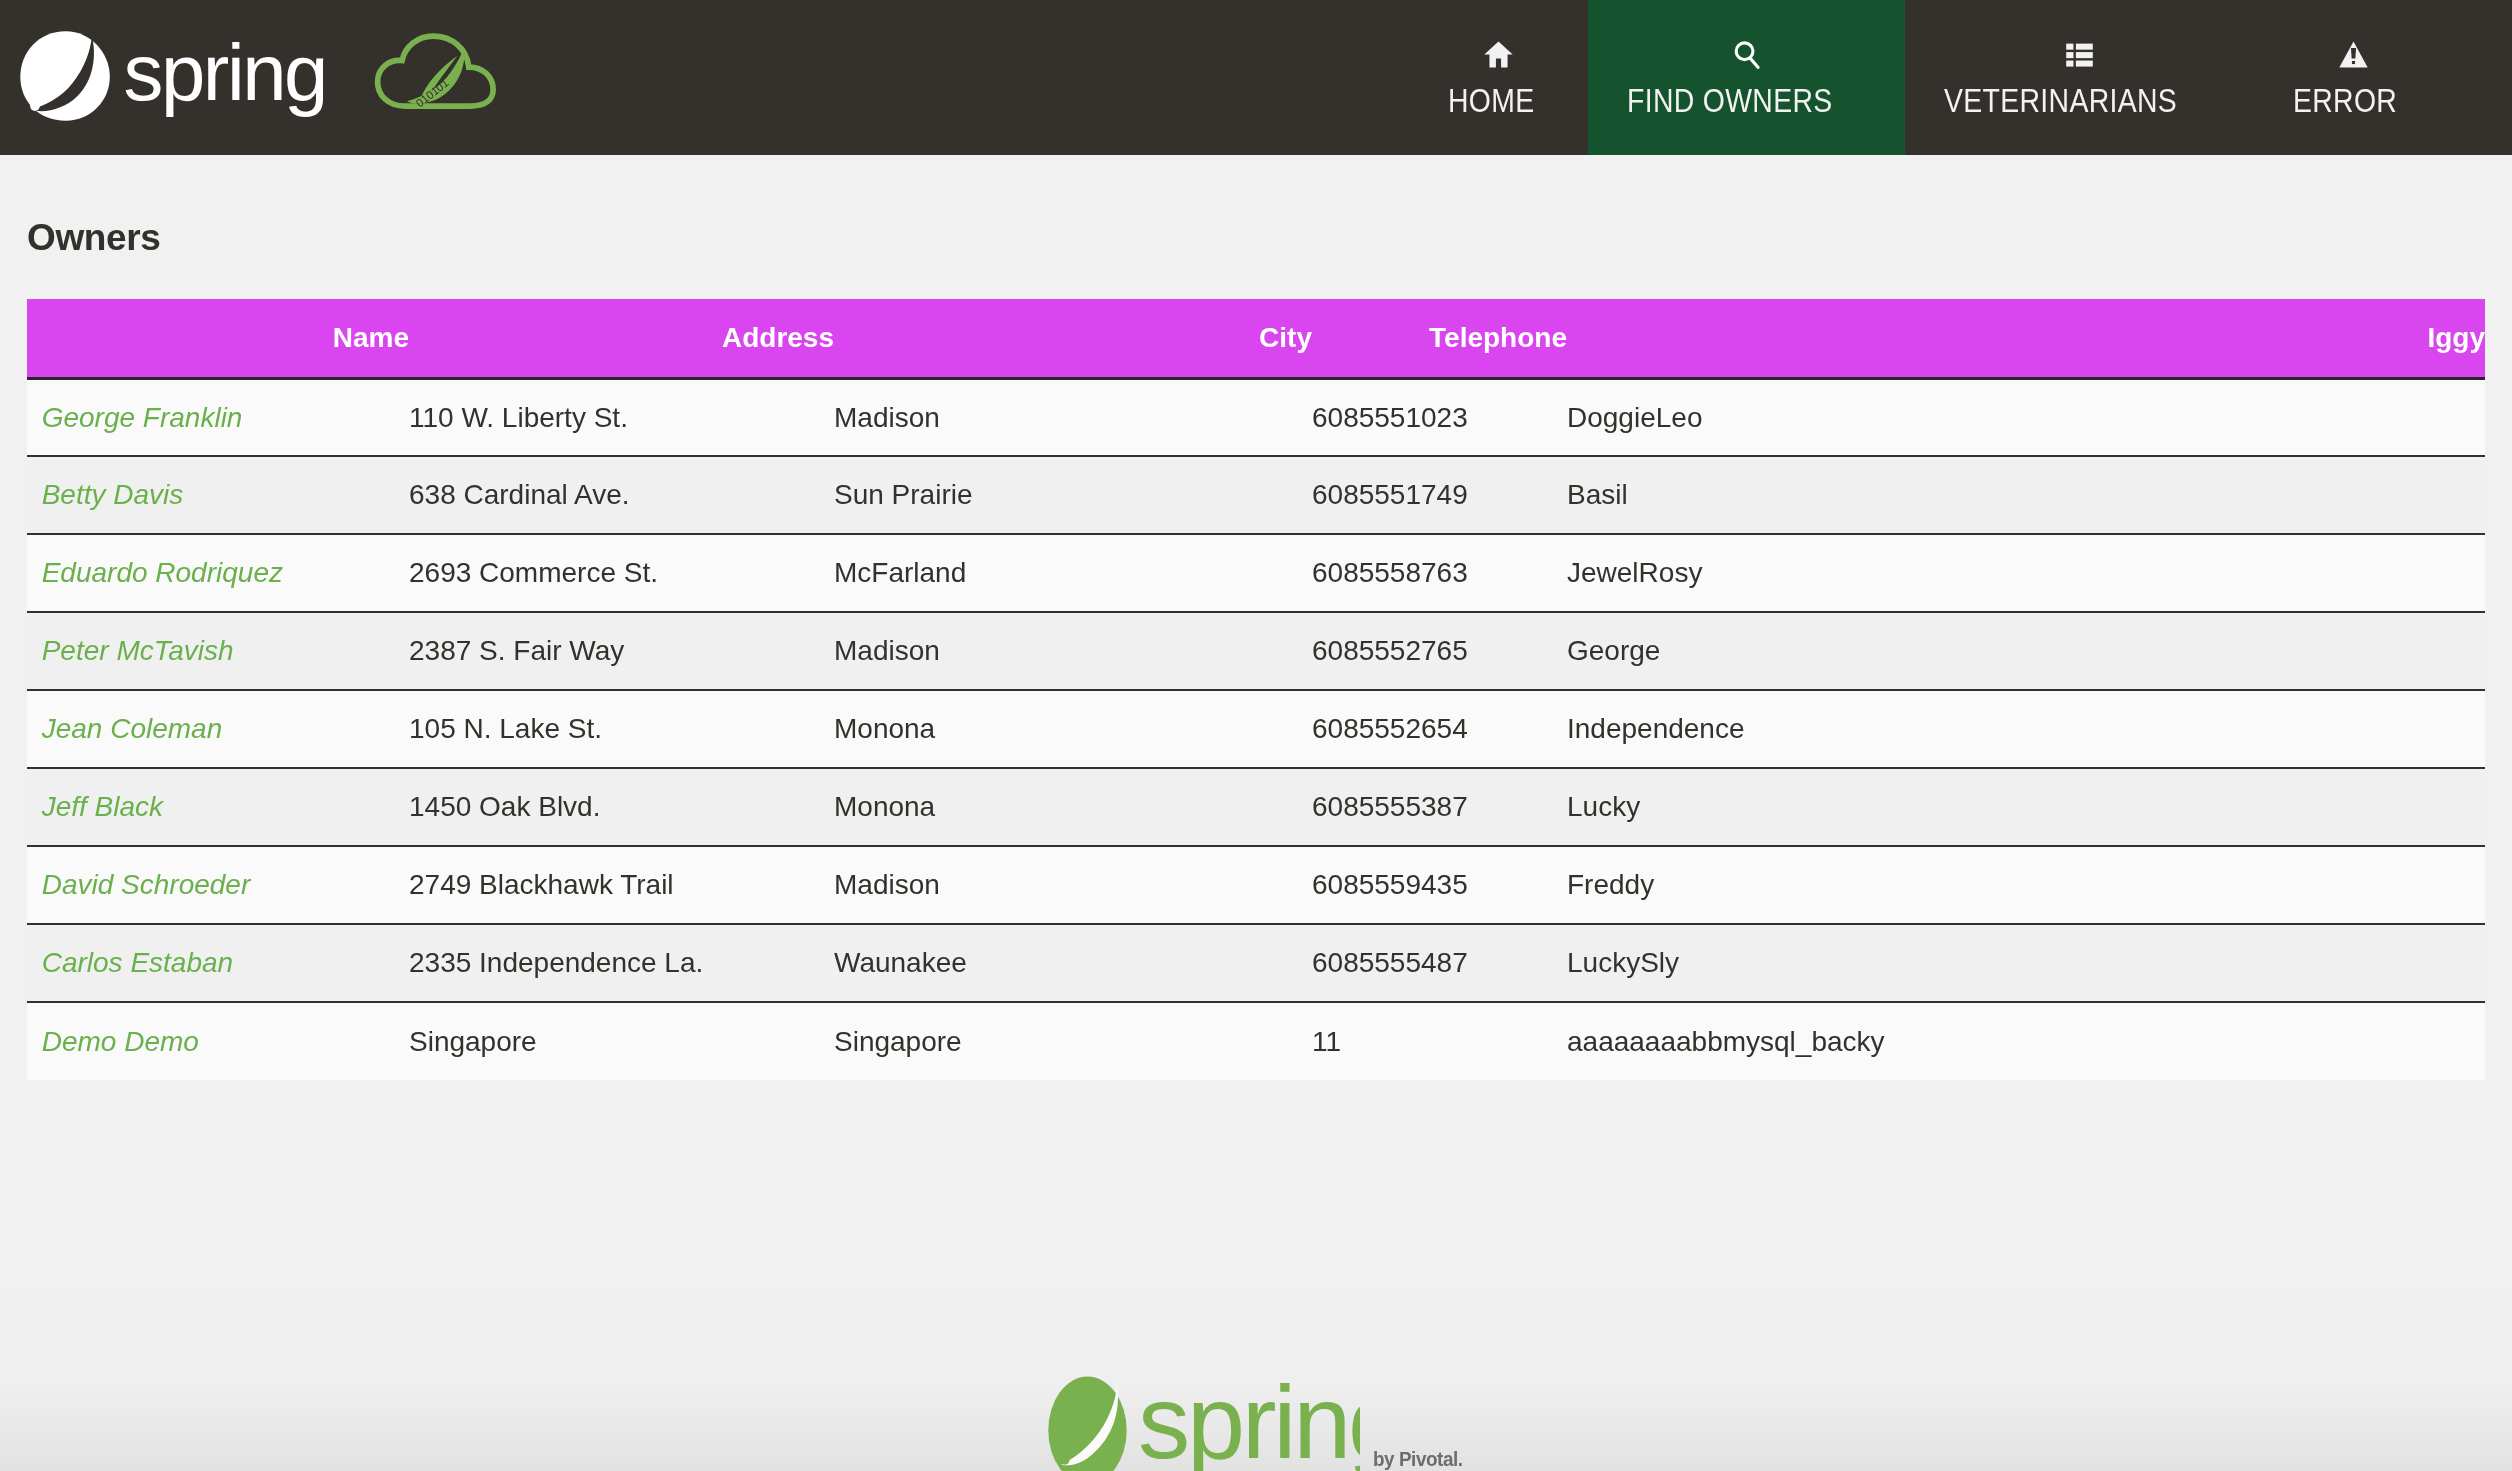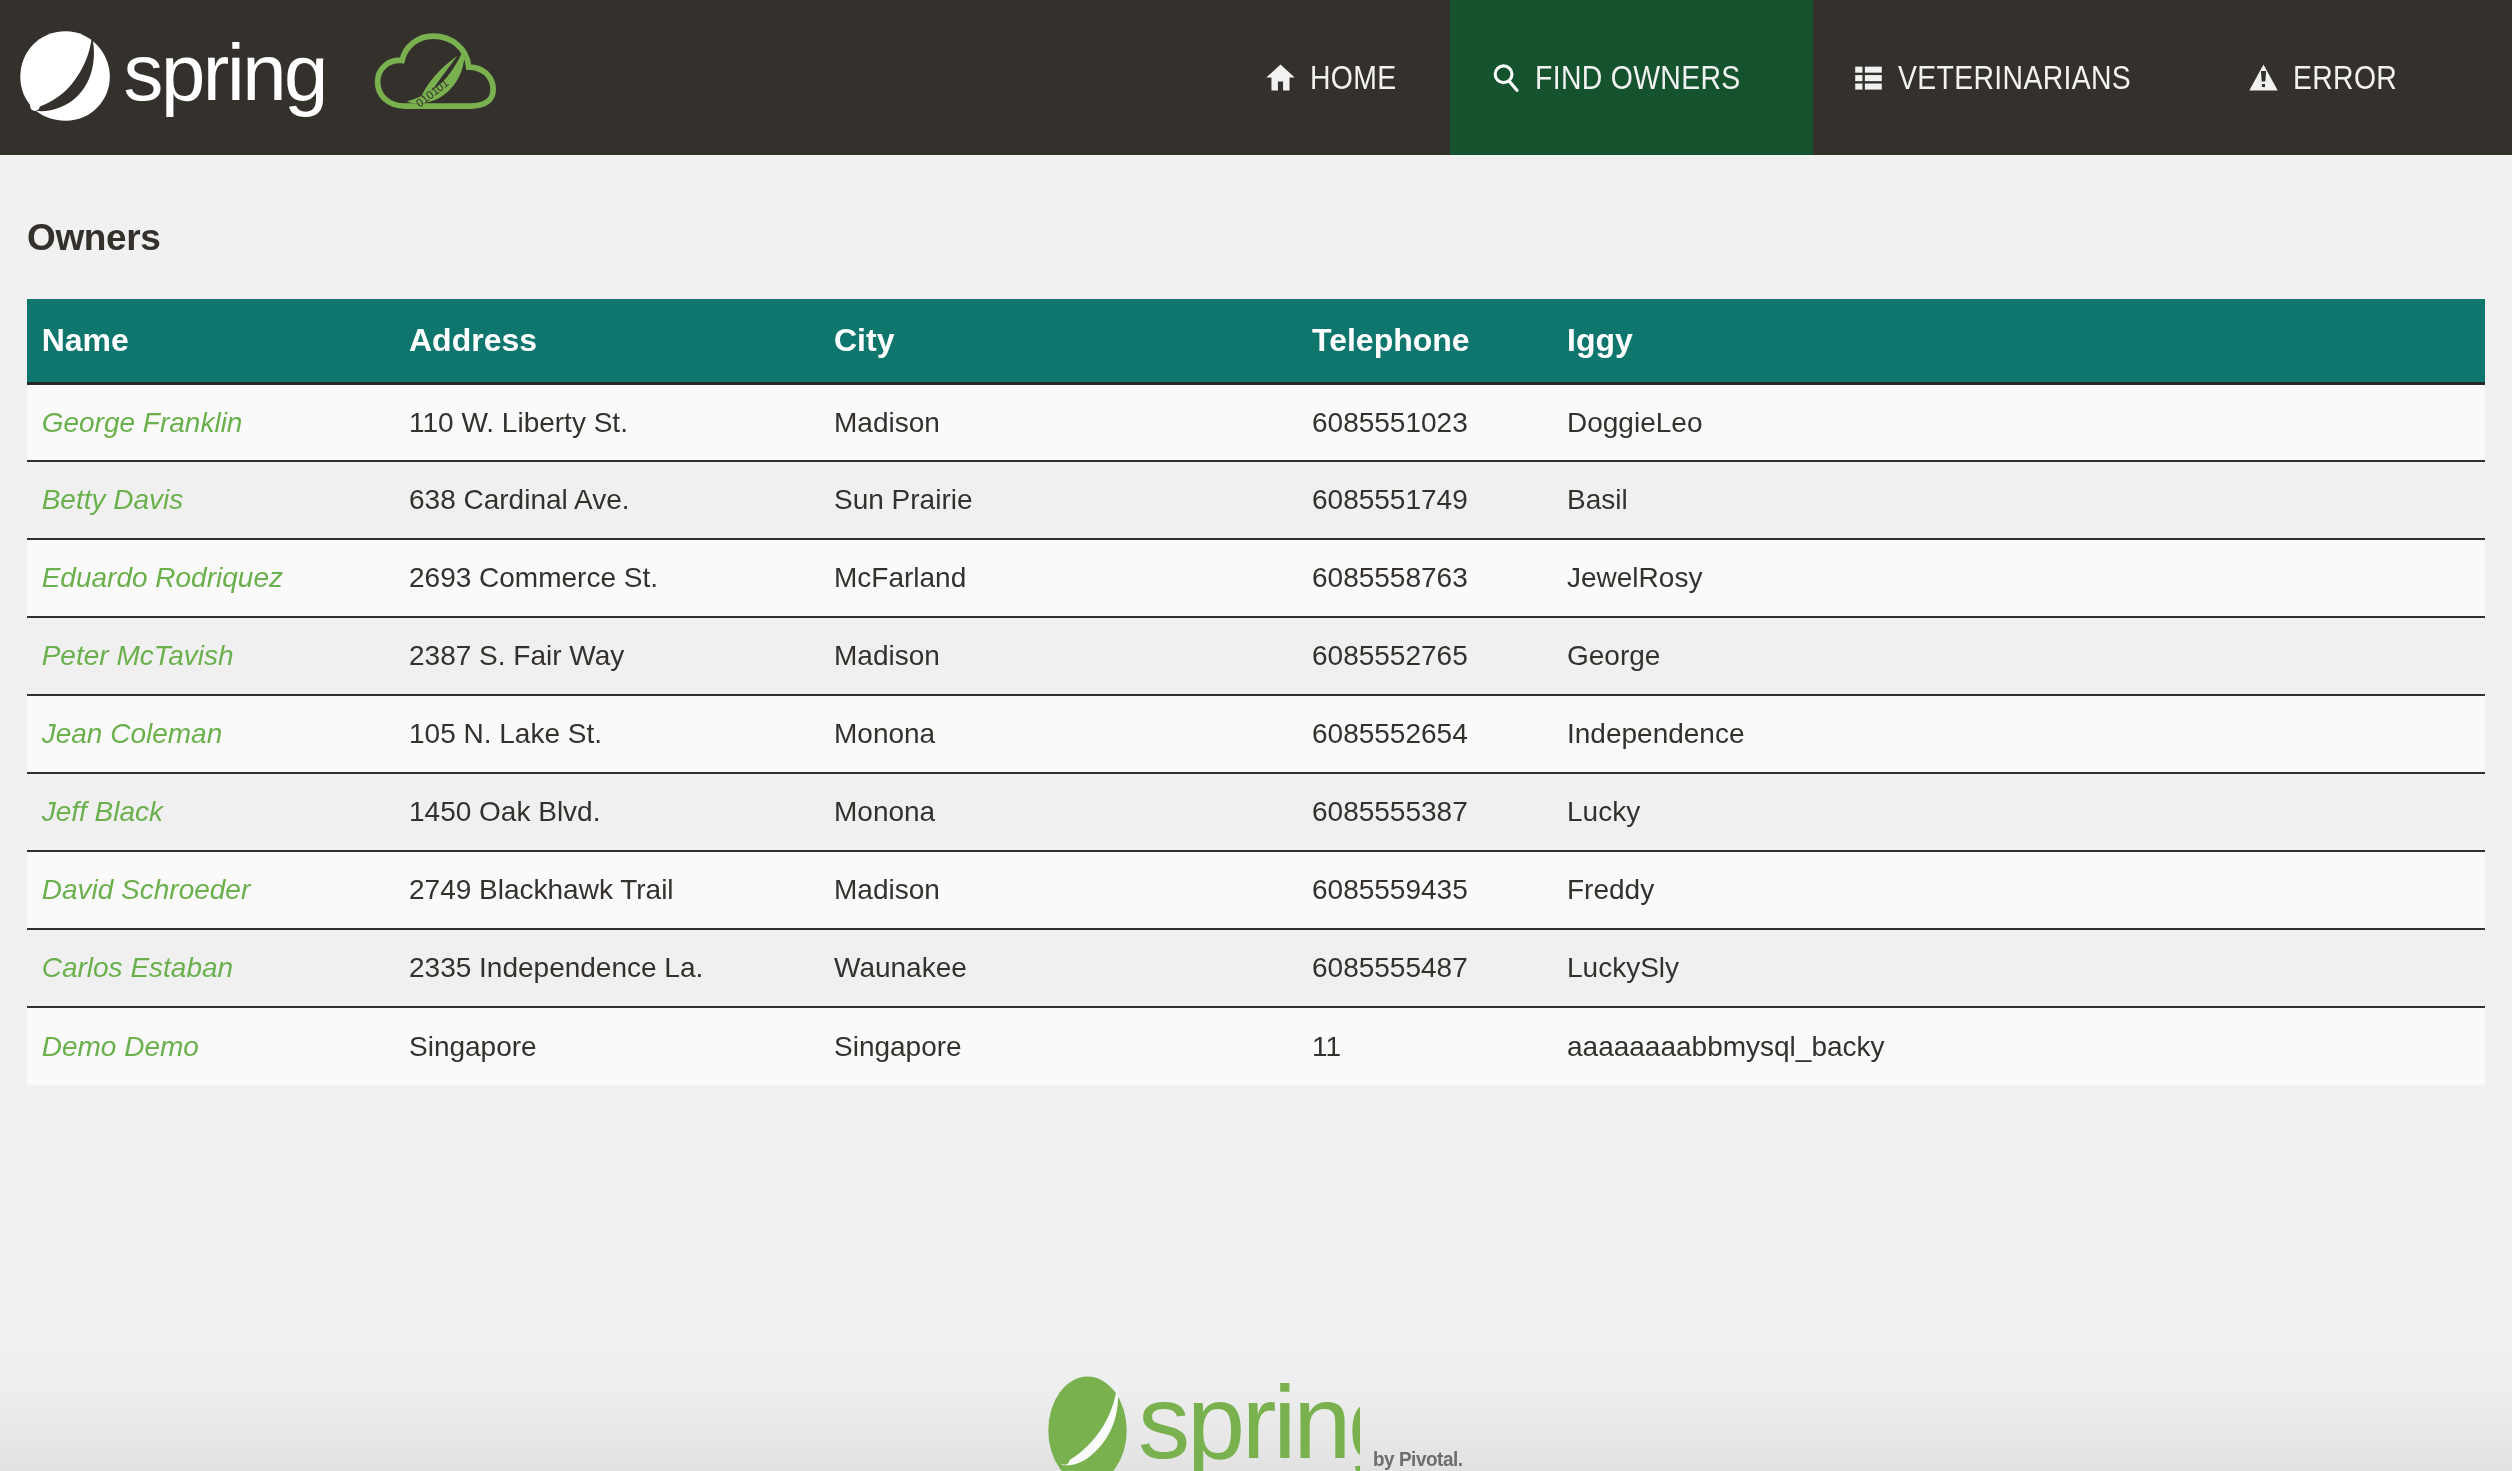--- a/index.html
+++ b/index.html
@@ -40,20 +40,21 @@
     padding: 0 39px;
     color: #f2f2f2;
     text-decoration: none;
     font-size: 33px;
     font-weight: 400;
     letter-spacing: 0.4px;
     font-stretch: condensed;
     text-transform: uppercase;
     white-space: nowrap;
     cursor: pointer;
+    flex-direction: column;
   }
   .nav-item.active { background: #14532d; }
   .nav-item .nav-ico {
     display: inline-flex;
     align-items: center;
     justify-content: center;
     width: 33px;
     height: 33px;
     flex: 0 0 auto;
   }
@@ -75,25 +76,25 @@
   }
 
   
   table.owners {
     width: 2458px;
     border-collapse: collapse;
     table-layout: fixed;
     font-size: 28px;
   }
   table.owners thead th {
-    background: #0f766e;
+    background: #d946ef;
     color: #ffffff;
-    text-align: left;
+    text-align: right;
     font-weight: bold;
-    font-size: 32px;
+    font-size: 28px;
     padding: 23px 0 23px 0;
     height: 78px;
     vertical-align: middle;
     border-bottom: 3.3px solid #2a2724;
   }
   table.owners thead th:first-child { padding-left: 14.7px; }
   table.owners tbody td {
     padding: 0;
     height: 78px;
     vertical-align: middle;

